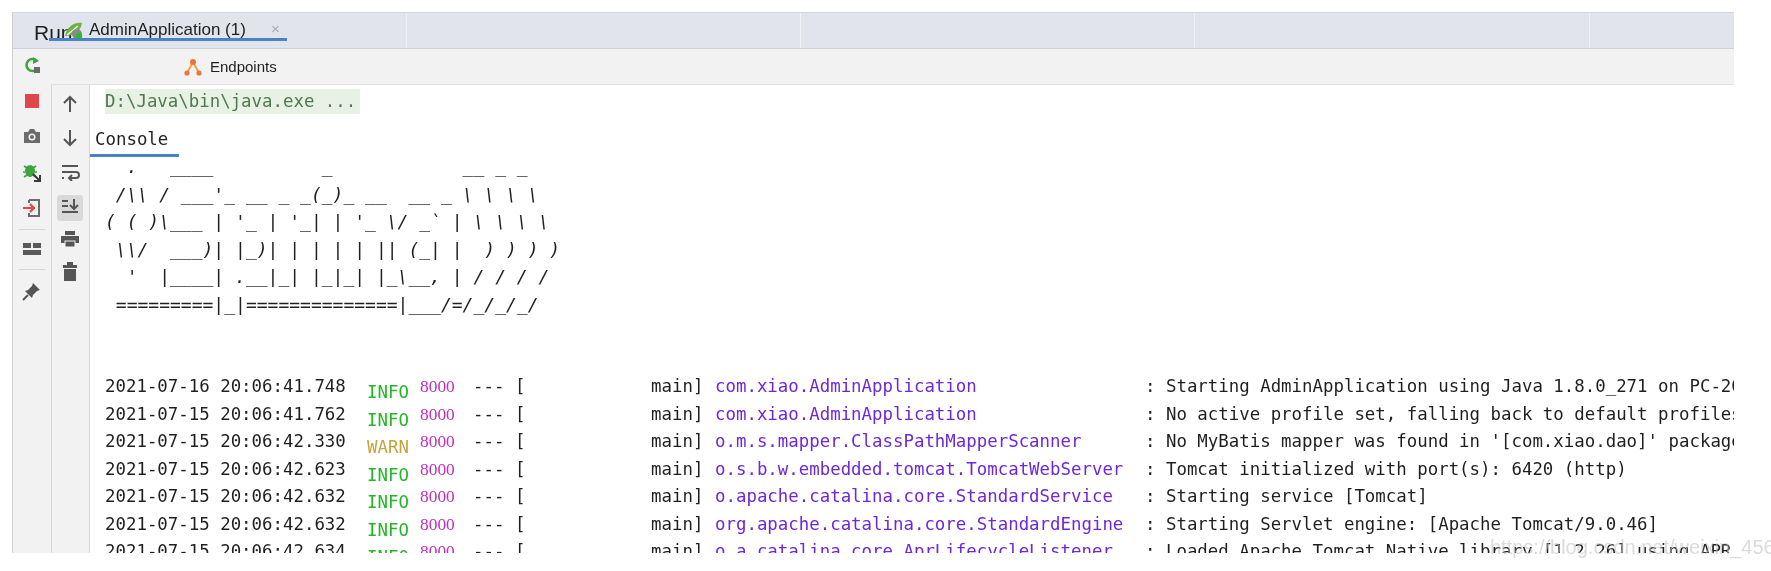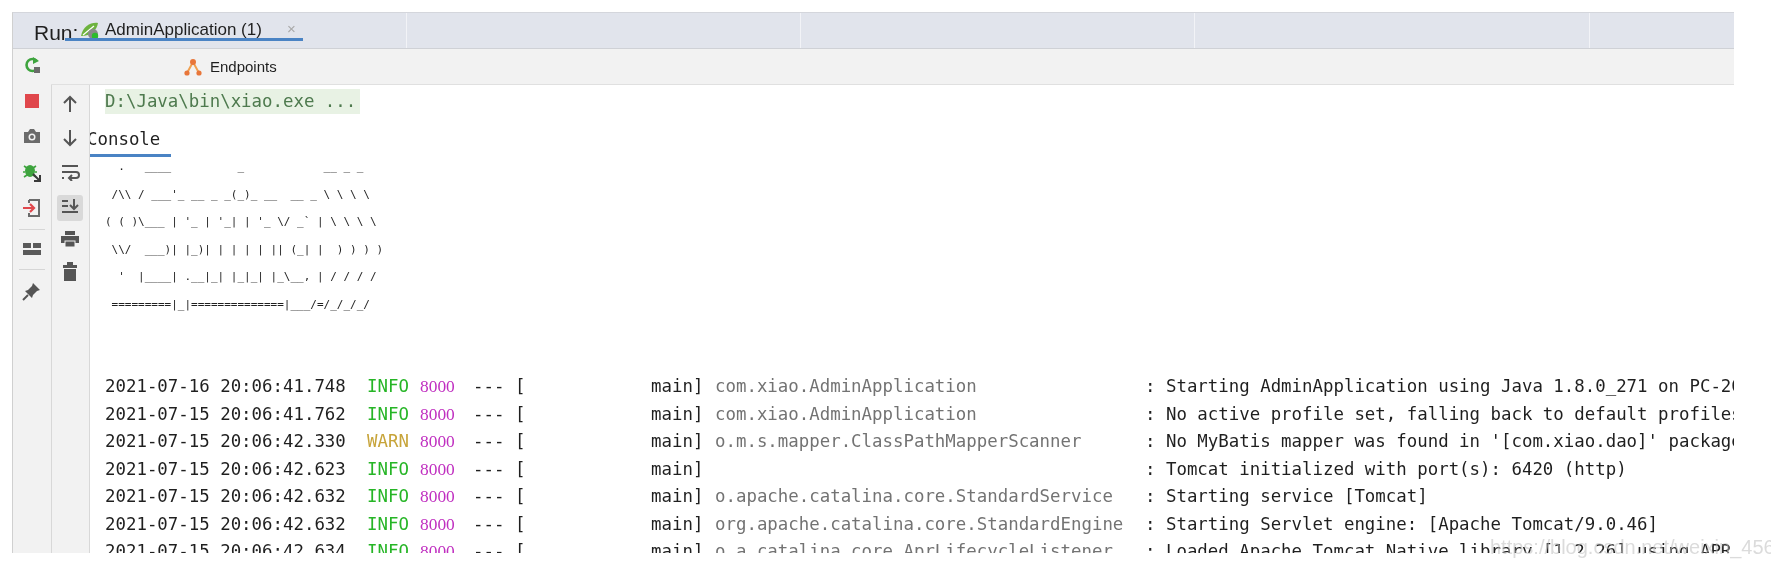--- a/index.html
+++ b/index.html
@@ -17,41 +17,41 @@
       position: absolute; left: 0; top: 0; right: 0; height: 35px;
       background: #e1e4ec; border-bottom: 1px solid #cfd1d6;
     }
     .tabstrip .sep {
       position: absolute; top: 0; bottom: 0; width: 1px; background: #f2f3f7;
     }
     .run-label {
       position: absolute; left: 21px; top: 8px; font-size: 21px; color: #1f1f1f;
     }
     .run-tab {
-      position: absolute; left: 52px; top: 0; width: 238px; height: 29px;
+      position: absolute; left: 36px; top: 0; width: 238px; height: 29px;
     }
     .run-tab .app-icon { position: absolute; left: 14px; top: 7px; width: 22px; height: 20px; }
     .run-tab .tab-title {
       position: absolute; left: 40px; top: 7px; font-size: 17px; color: #1f1f1f; white-space: nowrap;
     }
     .run-tab .tab-close {
       position: absolute; left: 222px; top: 7px; font-size: 15px; color: #a9a9a9; cursor: pointer;
     }
     .run-tab .underline {
       position: absolute; left: 0; right: 0; bottom: 1px; height: 3px; background: #4a83c4;
     }
     .toolbar {
       position: absolute; left: 38px; top: 36px; right: 0; height: 35px;
       background: #f2f2f2; border-bottom: 1px solid #e0e0e0;
     }
     .subtab {
       position: absolute; top: 0; height: 35px; display: flex; align-items: center;
       font-size: 15px; color: #1f1f1f; cursor: pointer;
     }
-    .subtab.console { left: 13px; width: 107px; }
+    .subtab.console { left: 21px; width: 107px; }
     .subtab.console .ul {
       position: absolute; left: 0; right: 0; bottom: -1px; height: 3px; background: #4a83c4;
     }
     .subtab.endpoints { left: 132px; }
     .subtab .ico { margin-right: 7px; display: inline-flex; }
     .leftbar1 {
       position: absolute; left: 0; top: 36px; width: 38px; bottom: 0;
       background: #f2f2f2; border-right: 1px solid #d8d8d8;
     }
     .leftbar2 {
@@ -67,36 +67,36 @@
     .console {
       position: absolute; left: 92px; top: 72px; right: 0; bottom: 0;
       font-family: "DejaVu Sans Mono", monospace; font-size: 17.4px; color: #1f1f1f;
     }
     .cmdline {
       position: absolute; left: 0; top: 4px; height: 25px; line-height: 25px;
       background: #e8f2e4; color: #4e7a4e; padding: 0 4px 0 0; white-space: pre;
     }
     .banner {
       position: absolute; left: 0; top: 68px; margin: 0;
-      font-family: "DejaVu Sans Mono", monospace; font-size: 11px; line-height: 27.5px;
-      color: #1f1f1f; white-space: pre;
+      font-family: "DejaVu Sans Mono", monospace; font-size: 18px; line-height: 27.5px;
+      color: #1f1f1f; white-space: pre; font-style: italic;
     }
     .boot-line { position: absolute; left: 0; top: 233px; white-space: pre; line-height: 27.5px; }
     .boot-label { color: #2fb52f; }
     .logs { position: absolute; left: 0; top: 288px; }
     .log-row {
       height: 27.5px; line-height: 27.5px; white-space: pre; position: relative; width: 1700px;
     }
     .log-row span { position: absolute; top: 0; }
     .c-ts { left: 0; }
-    .c-lvl { left: 262px; }
+    .c-lvl { left: 262px; margin-top: 6px; }
     .c-pid { left: 315px; color: #c02fc0; font-family: Liberation Serif, serif; }
     .c-sep { left: 368px; }
     .c-thread { left: 546px; }
-    .c-logger { left: 610px; color: #737373; }
+    .c-logger { left: 610px; color: #6d28d9; }
     .c-msg { left: 1040px; }
     .lvl-info { color: #26b526; }
     .lvl-warn { color: #c7a43a; }
     .watermark {
       position: absolute; left: 1490px; top: 536px; font-size: 20px; color: rgba(190,190,190,0.55);
       font-family: "Liberation Sans", sans-serif; white-space: nowrap;
     }
     .topresidue { position: absolute; left: 0; top: 0; width: 1771px; height: 12px; background: #fff; }
   </style>
 </head>
@@ -264,21 +264,21 @@
         <svg width="16" height="20" viewBox="0 0 16 20">
           <rect x="5" y="0" width="6" height="3" fill="#555"></rect>
           <rect x="1" y="3" width="14" height="3" fill="#555"></rect>
           <rect x="2" y="7" width="12" height="12" fill="#555"></rect>
         </svg>
       </span>
     </div>
   </div>
 
   <div class="console">
-    <div class="cmdline">D:\Java\bin\xiao.exe ...</div>
+    <div class="cmdline">D:\Java\bin\java.exe ...</div>
 
     <pre class="banner">  .   ____          _            __ _ _
  /\\ / ___'_ __ _ _(_)_ __  __ _ \ \ \ \
 ( ( )\___ | '_ | '_| | '_ \/ _` | \ \ \ \
  \\/  ___)| |_)| | | | | || (_| |  ) ) ) )
   '  |____| .__|_| |_|_| |_\__, | / / / /
  =========|_|==============|___/=/_/_/_/</pre>
 
 
     <div class="logs">
@@ -308,20 +308,21 @@
         <span class="c-thread">main]</span>
         <span class="c-logger">o.m.s.mapper.ClassPathMapperScanner</span>
         <span class="c-msg">: No MyBatis mapper was found in '[com.xiao.dao]' package</span>
       </div>
       <div class="log-row">
         <span class="c-ts">2021-07-15 20:06:42.623</span>
         <span class="c-lvl lvl-info">INFO</span>
         <span class="c-pid">8000</span>
         <span class="c-sep">--- [</span>
         <span class="c-thread">main]</span>
+        <span class="c-logger">o.s.b.w.embedded.tomcat.TomcatWebServer</span>
         <span class="c-msg">: Tomcat initialized with port(s): 6420 (http)</span>
       </div>
       <div class="log-row">
         <span class="c-ts">2021-07-15 20:06:42.632</span>
         <span class="c-lvl lvl-info">INFO</span>
         <span class="c-pid">8000</span>
         <span class="c-sep">--- [</span>
         <span class="c-thread">main]</span>
         <span class="c-logger">o.apache.catalina.core.StandardService</span>
         <span class="c-msg">: Starting service [Tomcat]</span>

